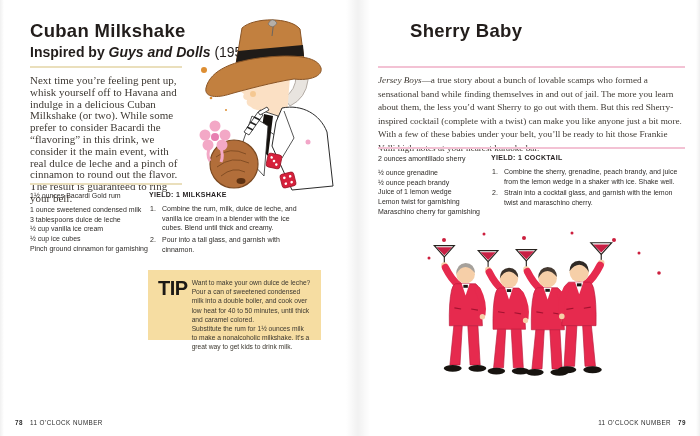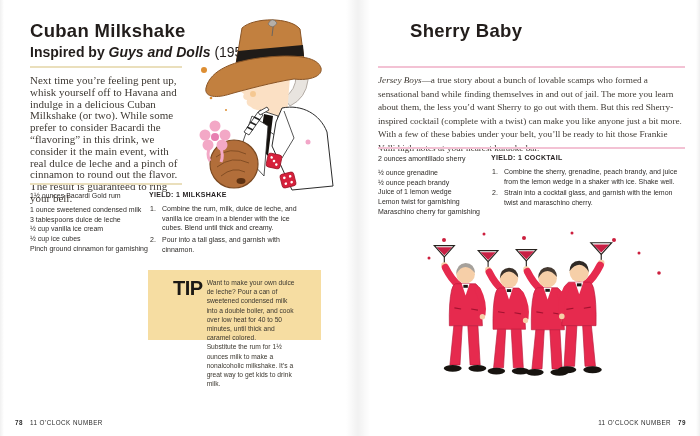--- a/index.html
+++ b/index.html
@@ -20,21 +20,21 @@
   .body-text{font-family:"Liberation Serif",serif;font-size:11px;line-height:11.8px;color:#3f3a34;}
   .body-text-lg{font-family:"Liberation Serif",serif;font-size:9.2px;line-height:13.5px;color:#3f3a34;}
   .lead-it{font-style:italic;}
   .ing{list-style:none;margin:0;padding:0;font-size:7px;line-height:9.8px;color:#2f2c29;}
   .ing li{margin:0;}
   .ing li:first-child{margin-bottom:4px;}
   .yield-label{font-size:7px;font-weight:700;letter-spacing:.3px;color:#231f20;margin:0 0 6px 0;}
   .steps{counter-reset:s;list-style:none;margin:0;padding:0;font-size:7px;line-height:9.7px;color:#2f2c29;}
   .steps li{counter-increment:s;position:relative;padding-left:13px;margin-bottom:2px;}
   .steps li::before{content:counter(s) ".";position:absolute;left:1px;top:0;}
-  .tip-box{display:flex;align-items:flex-start;gap:4px;box-sizing:border-box;padding:8px 25px;}
+  .tip-box{display:flex;align-items:flex-start;gap:4px;box-sizing:border-box;padding:8px 10px;}
   .tip-label{font-size:20px;font-weight:800;letter-spacing:-.5px;line-height:20px;color:#1c1915;}
   .tip-text{font-size:6.7px;line-height:9.2px;color:#3b372f;}
   .tip-text p{margin:0;}
   .footer{position:absolute;top:419px;font-size:6.3px;letter-spacing:.45px;color:#2b2b2b;white-space:nowrap;}
   .footer .pg{font-weight:700;}
   .footer-left{left:15px;}
   .footer-left .pg{margin-right:7px;}
   .footer-right{right:14px;}
   .footer-right .pg{margin-left:7px;}
   svg{display:block;}

